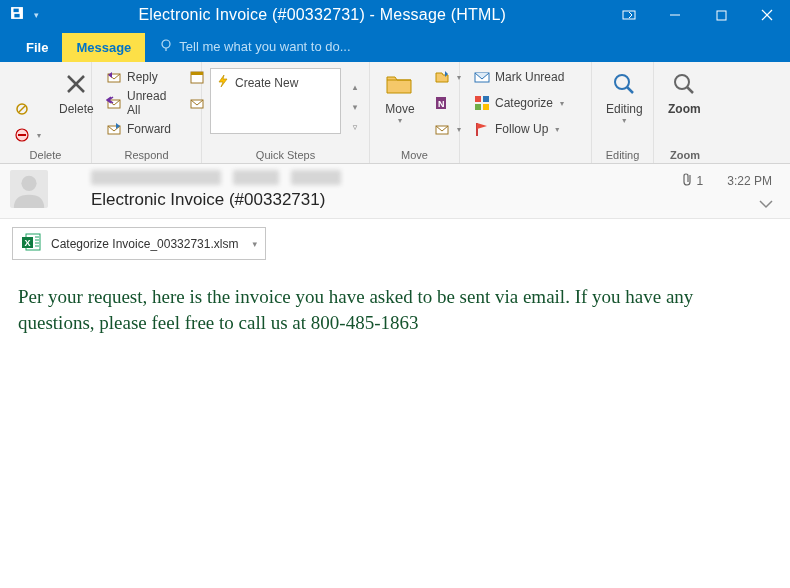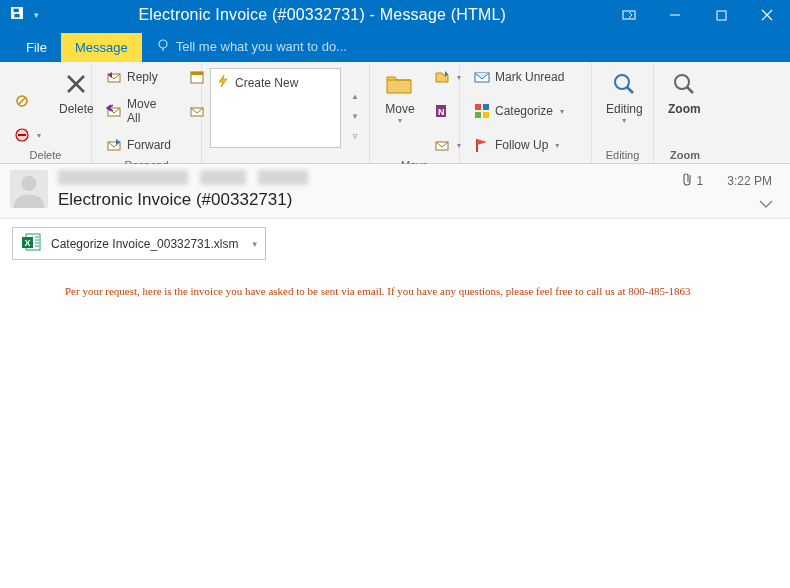--- a/index.html
+++ b/index.html
@@ -6,58 +6,58 @@
     body { width: 790px; height: 588px; background: #fff; overflow: hidden; position: relative; }
 
     .titlebar { height: 30px; background: #0173c7; display: flex; align-items: center; color: #fff; }
     .titlebar .qat { display: flex; gap: 10px; padding-left: 10px; align-items: center; }
     .titlebar .title { flex: 1; text-align: center; font-size: 16px; font-weight: 300; letter-spacing: 0.2px; }
     .titlebar .win-btns { display: flex; }
     .titlebar .win-btn { width: 46px; height: 30px; display: flex; align-items: center; justify-content: center; }
     .qat-icon { width: 14px; height: 14px; }
 
     .menubar { height: 32px; background: #0173c7; display: flex; align-items: flex-end; padding-left: 12px; }
-    .menubar .tab { padding: 7px 14px; font-size: 13px; color: #fff; cursor: pointer; }
+    .menubar .tab { padding: 7px 14px; font-size: 13px; color: #fff; cursor: pointer; font-weight: bold; }
     .menubar .tab.active { background: #fde047; color: #0173c7; }
     .menubar .tell-me { display: flex; align-items: center; padding: 7px 14px; color: #bcdef6; font-size: 13px; }
     .menubar .tell-me .bulb { margin-right: 6px; }
 
     .ribbon { background: #f3f3f3; border-bottom: 1px solid #d4d4d4; display: flex; height: 102px; }
     .ribbon-group { border-right: 1px solid #e1e1e1; padding: 4px 8px 0 8px; display: flex; flex-direction: column; justify-content: space-between; }
     .ribbon-group .content { flex: 1; display: flex; gap: 6px; }
     .ribbon-group .label { font-size: 11px; color: #666; text-align: center; padding: 3px 0 2px; position: relative; }
 
     .big-btn { display: flex; flex-direction: column; align-items: center; padding: 2px 6px; cursor: pointer; font-size: 12px; color: #444; }
     .big-btn .ico { width: 32px; height: 32px; display: flex; align-items: center; justify-content: center; margin-bottom: 2px; }
     .big-btn .caret { font-size: 8px; color: #888; margin-top: 1px; line-height: 1; }
     .big-btn .lbl { line-height: 1.2; }
 
-    .vstack { display: flex; flex-direction: column; justify-content: flex-start; gap: 12px; }
+    .vstack { display: flex; flex-direction: column; justify-content: flex-start; gap: 4px; }
     .small-btn { display: flex; align-items: center; padding: 2px 6px; cursor: pointer; font-size: 12px; color: #444; gap: 5px; height: 22px; }
     .small-btn .ico { width: 16px; height: 16px; display: flex; align-items: center; justify-content: center; }
     .small-btn .caret { font-size: 8px; color: #888; margin-left: 2px; }
 
-    .qs-box { background: #fff; border: 1px solid #c6c6c6; width: 132px; height: 80px; display: flex; align-items: flex-start; padding: 5px; position: relative; margin-top: 2px; }
+    .qs-box { background: #fff; border: 1px solid #c6c6c6; width: 132px; height: 66px; display: flex; align-items: flex-start; padding: 5px; position: relative; margin-top: 2px; }
     .qs-box .row { font-size: 12px; color: #444; display: flex; align-items: center; gap: 5px; }
     .qs-side { display: flex; flex-direction: column; justify-content: center; gap: 10px; margin-left: 2px; margin-top: 2px; }
     .qs-side .arrow { width: 12px; height: 10px; font-size: 9px; color: #888; text-align:center; }
 
     .reading-header { background: #f9f9f9; border-bottom: 1px solid #e6e6e6; padding: 6px 12px 0 10px; position: relative; }
     .avatar { width: 38px; height: 38px; border-radius: 2px; }
     .sender-line { height: 20px; filter: blur(2px); display: flex; gap: 12px; }
     .blur-box { background: #d6d6d6; border-radius: 2px; }
     .subject { font-size: 17px; color: #252525; font-weight: 400; margin-top: 0; }
     .rh-right { position: absolute; right: 18px; top: 8px; display: flex; gap: 24px; align-items: center; color: #666; font-size: 12px; }
     .expand-caret { position: absolute; right: 16px; top: 32px; color: #888; font-size: 14px; }
 
     .attachment-row { padding: 8px 12px; }
     .attachment-chip { display: inline-flex; align-items: center; border: 1px solid #c6c6c6; padding: 3px 8px; gap: 8px; font-size: 12px; color: #333; background: #fff; }
     .attachment-chip .caret { font-size: 9px; color: #888; margin-left: 6px; }
 
-    .body-area { padding: 16px 18px; font-family: "Times New Roman", serif; font-size: 11px; color: #c2410c; line-height: 1.35; margin-left: 47px; }
+    .body-area { padding: 16px 18px; font-family: "Times New Roman", serif; font-size: 19px; color: #14532d; line-height: 1.35; }
   </style>
 </head>
 <body>
 
 <div class="titlebar">
   <div class="qat">
     <span>
       <svg class="qat-icon" viewBox="0 0 16 16">
           <rect x="2" y="2" width="12" height="12" fill="#fff" stroke="#fff" stroke-width="0"></rect>
           <rect x="2" y="2" width="12" height="12" fill="none" stroke="#fff" stroke-width="1.5"></rect>
@@ -158,21 +158,21 @@
           <span>Reply</span>
         </div>
         <div class="small-btn">
           <span class="ico">
             <svg width="16" height="16" viewBox="0 0 16 16">
                 <rect x="2" y="5" width="12" height="8" fill="#fff" stroke="#a07828" stroke-width="1"></rect>
                 <path d="M2 5 L8 10 L14 5" fill="none" stroke="#a07828"></path>
                 <path d="M7 2 L3 5 L7 8 M5 2 L1 5 L5 8" fill="none" stroke="#7030a0" stroke-width="1.5"></path>
               </svg>
           </span>
-          <span>Move All</span>
+          <span>Unread All</span>
         </div>
         <div class="small-btn">
           <span class="ico">
             <svg width="16" height="16" viewBox="0 0 16 16">
                 <rect x="2" y="5" width="12" height="8" fill="#fff" stroke="#a07828" stroke-width="1"></rect>
                 <path d="M2 5 L8 10 L14 5" fill="none" stroke="#a07828"></path>
                 <path d="M10 2 L14 5 L10 8" fill="#2e75b6"></path>
               </svg>
           </span>
           <span>Forward</span>
@@ -212,20 +212,21 @@
           </span>
           <span>Create New</span>
         </div>
       </div>
       <div class="qs-side">
         <div class="arrow">▴</div>
         <div class="arrow">▾</div>
         <div class="arrow">▿</div>
       </div>
     </div>
+    <div class="label">Quick Steps</div>
   </div>
 
   <div class="ribbon-group" style="width:90px;">
     <div class="content">
       <div class="big-btn">
         <span class="ico">
           <svg width="30" height="26" viewBox="0 0 30 26">
               <path d="M2 6 L10 6 L12 9 L26 9 L26 22 L2 22 Z" fill="#f5c869" stroke="#bf8f00"></path>
               <path d="M2 9 L26 9" stroke="#bf8f00"></path>
             </svg>
@@ -338,21 +339,21 @@
 
 <div class="reading-header">
   <div style="display:flex;gap:10px;align-items:flex-start;">
     <span>
       <svg class="avatar" viewBox="0 0 40 40">
           <rect width="40" height="40" fill="#e6e6e6"></rect>
           <circle cx="20" cy="14" r="8" fill="#cfcfcf"></circle>
           <path d="M4 40 Q4 26 20 26 Q36 26 36 40 Z" fill="#cfcfcf"></path>
         </svg>
     </span>
-    <div style="flex:1;">
+    <div style="flex:1;margin-left:33px;">
       <div class="sender-line">
         <div class="blur-box" style="width:130px;height:15px;"></div>
         <div class="blur-box" style="width:46px;height:15px;"></div>
         <div class="blur-box" style="width:50px;height:15px;"></div>
       </div>
       <div class="subject">Electronic Invoice (#00332731)</div>
     </div>
   </div>
   <div class="rh-right">
     <span style="display:flex;align-items:center;gap:4px;">

